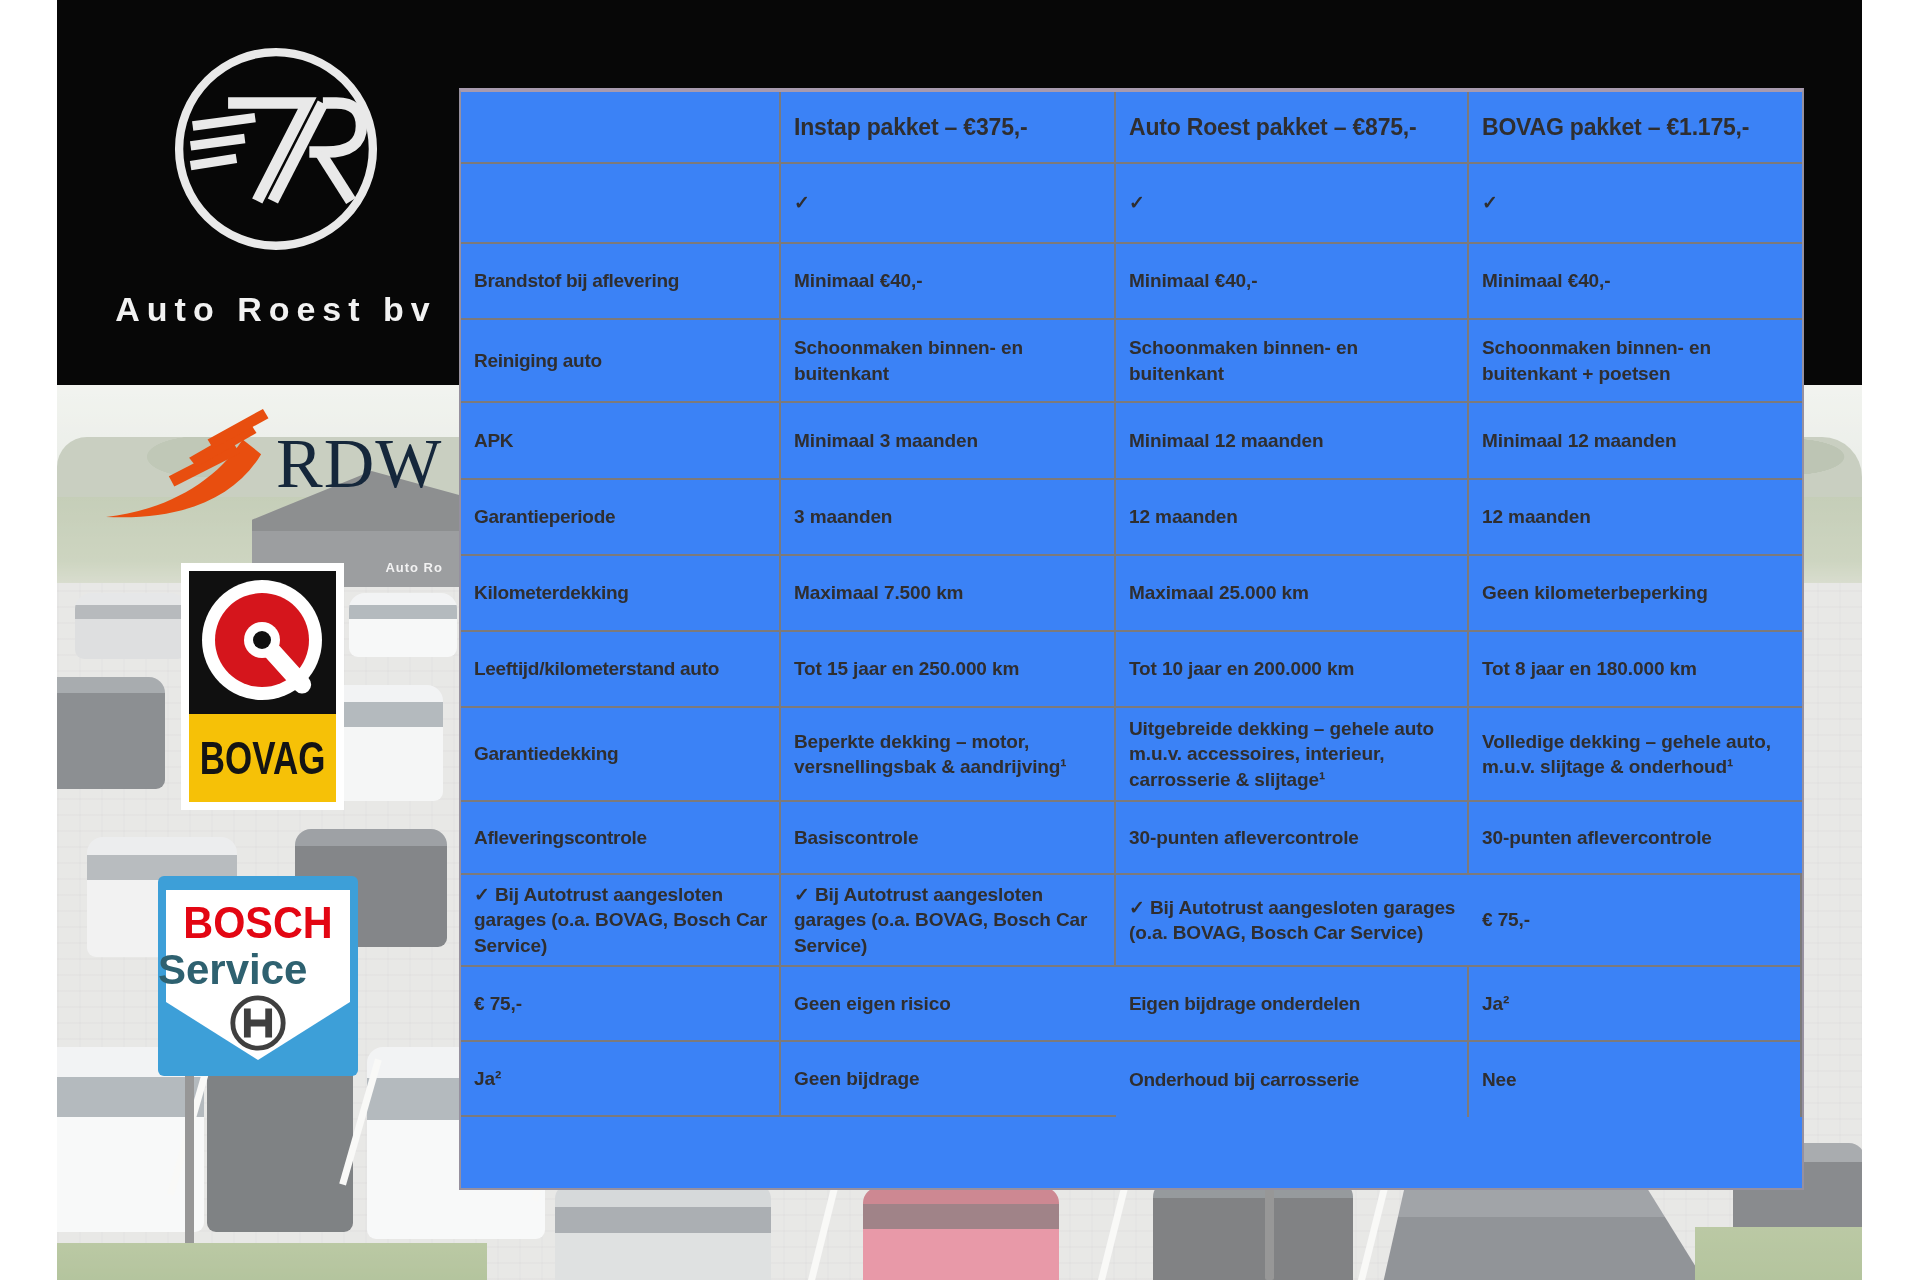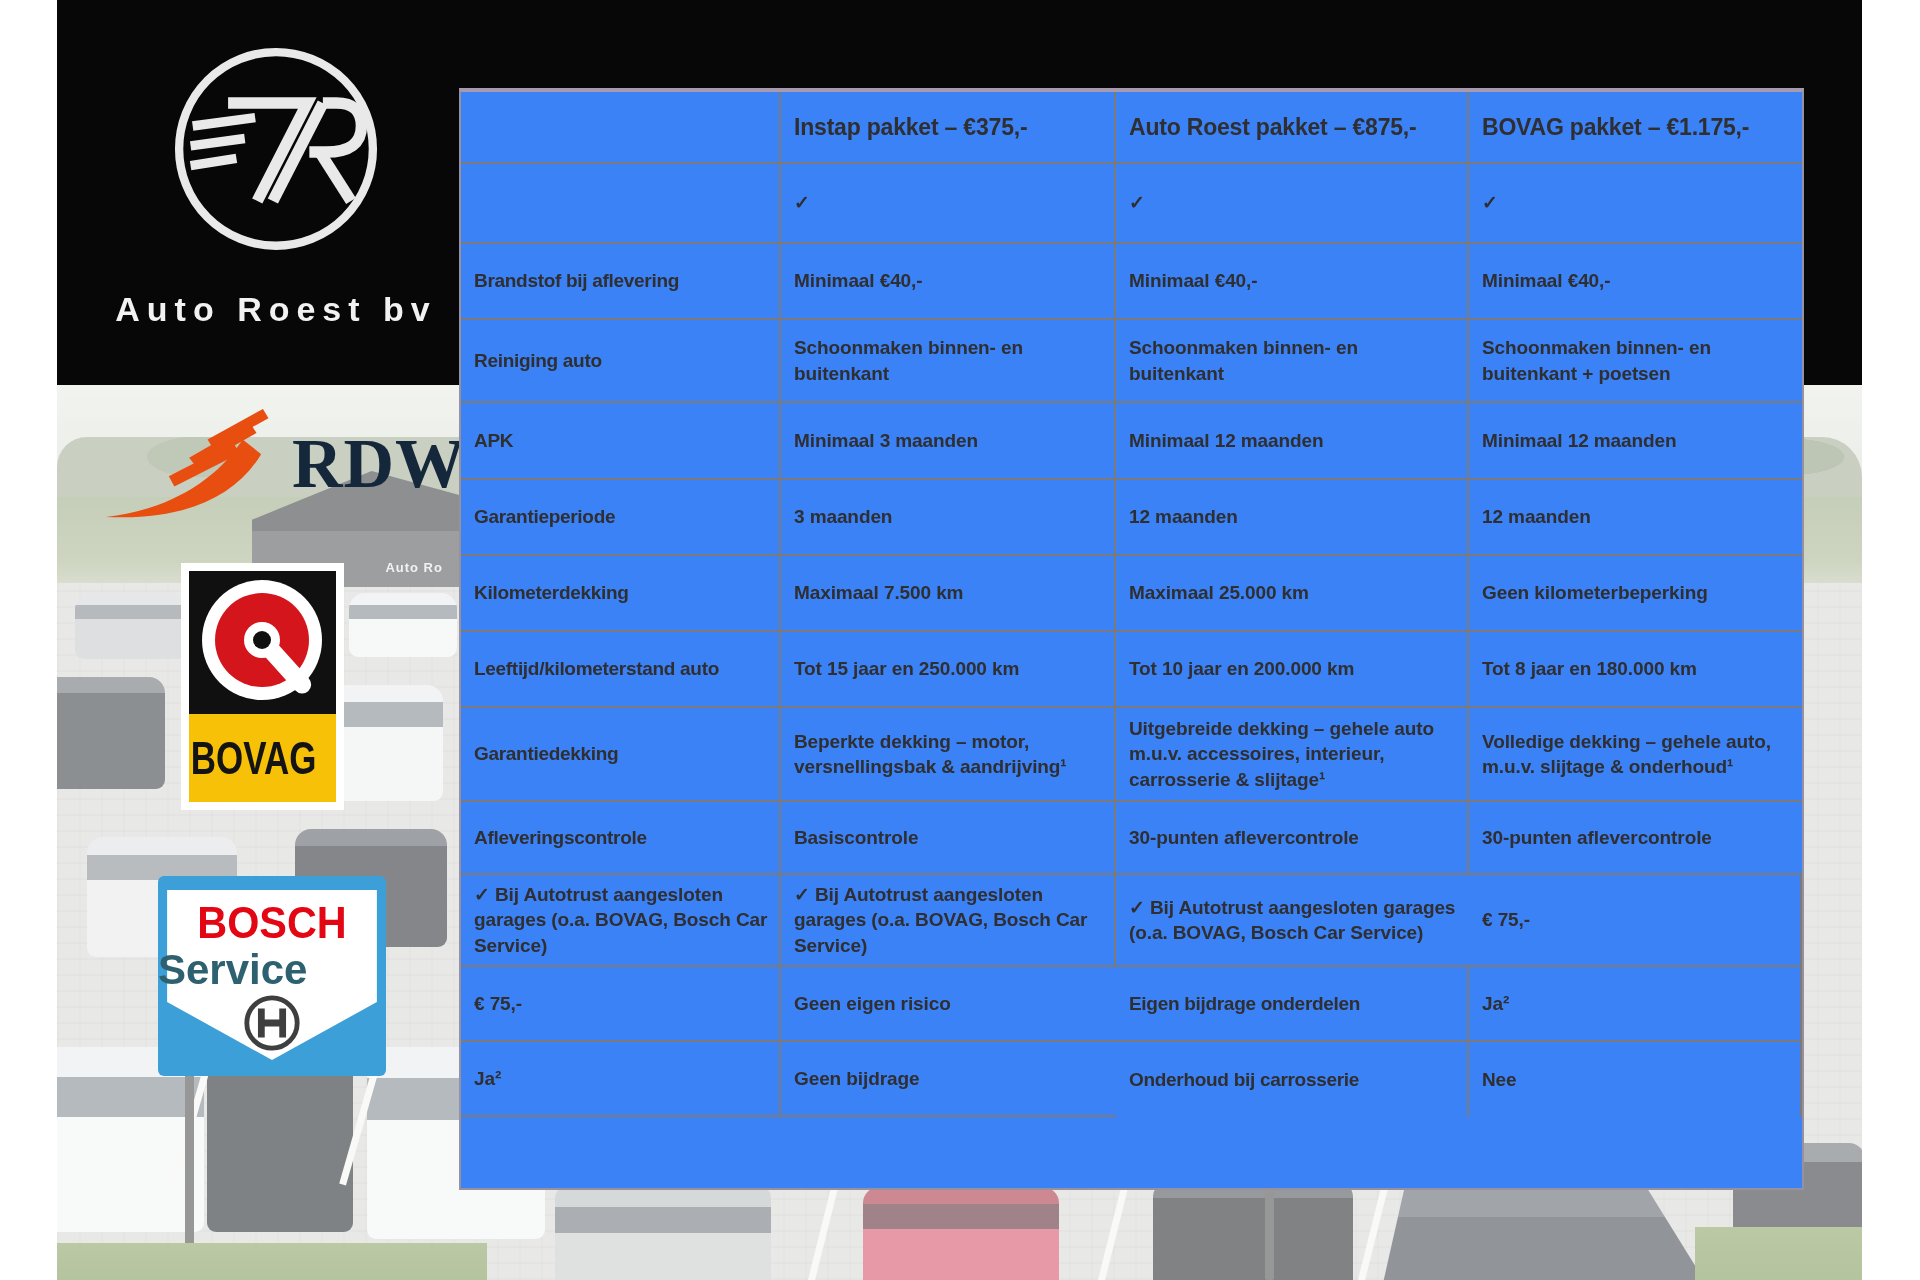--- a/index.html
+++ b/index.html
@@ -39,31 +39,31 @@
   .washout { position:absolute; inset:0; background:rgba(255,255,255,0.42); }
 
   
   .brand { position:absolute; left:95px; top:26px; width:362px; height:352px; z-index:4; text-align:center; }
   .brand svg { display:block; margin:0 auto; }
   .brand-name { margin-top:14px; color:#f2f2f2; font-size:34px; font-weight:700; letter-spacing:7px; white-space:nowrap; }
 
   
   .rdw { position:absolute; left:104px; top:408px; width:345px; height:120px; z-index:4; }
   .rdw svg { position:absolute; left:0; top:0; }
-  .rdw-text { position:absolute; left:188px; top:16px; font-family:"Liberation Serif", serif; font-weight:700;
+  .rdw-text { position:absolute; left:172px; top:16px; font-family:"Liberation Serif", serif; font-weight:400;
               font-size:70px; color:#15273b; letter-spacing:1px; }
 
   
   .bovag { position:absolute; left:181px; top:563px; width:163px; height:247px; background:#ffffff; padding:8px; z-index:4; }
   .bovag-top { position:relative; width:100%; height:143px; background:#101010; }
-  .bovag-bar { width:100%; height:88px; background:#f6c107; display:flex; align-items:center; justify-content:flex-end; }
+  .bovag-bar { width:100%; height:88px; background:#f6c107; display:flex; align-items:center; justify-content:center; }
   .bovag-word { font-size:46px; font-weight:700; color:#141414; transform:scaleX(0.76); letter-spacing:0; }
 
   
-  .bosch { position:absolute; left:158px; top:876px; width:228px; height:200px; background:#3d9fd8; border-radius:6px; z-index:4; overflow:hidden; }
+  .bosch { position:absolute; left:158px; top:876px; width:200px; height:200px; background:#3d9fd8; border-radius:6px; z-index:4; overflow:hidden; }
   .bosch-shield { position:absolute; left:0; top:0; width:100%; height:100%; background:#ffffff;
                   clip-path:polygon(4% 7%, 96% 7%, 96% 63%, 50% 92%, 4% 63%); }
   .bosch-word1 { position:absolute; width:100%; top:22px; text-align:center; color:#e30613; font-size:44px; font-weight:700; transform:scaleX(0.94); letter-spacing:0; }
   .bosch-word2 { position:absolute; width:100%; top:70px; color:#2e6170; font-size:42px; font-weight:700; }
   .bosch-emblem { position:absolute; left:50%; top:116px; transform:translateX(-50%); }
 
   
   .pkg-table {
     position:absolute; left:459px; top:88px; z-index:5;
     display:grid;

